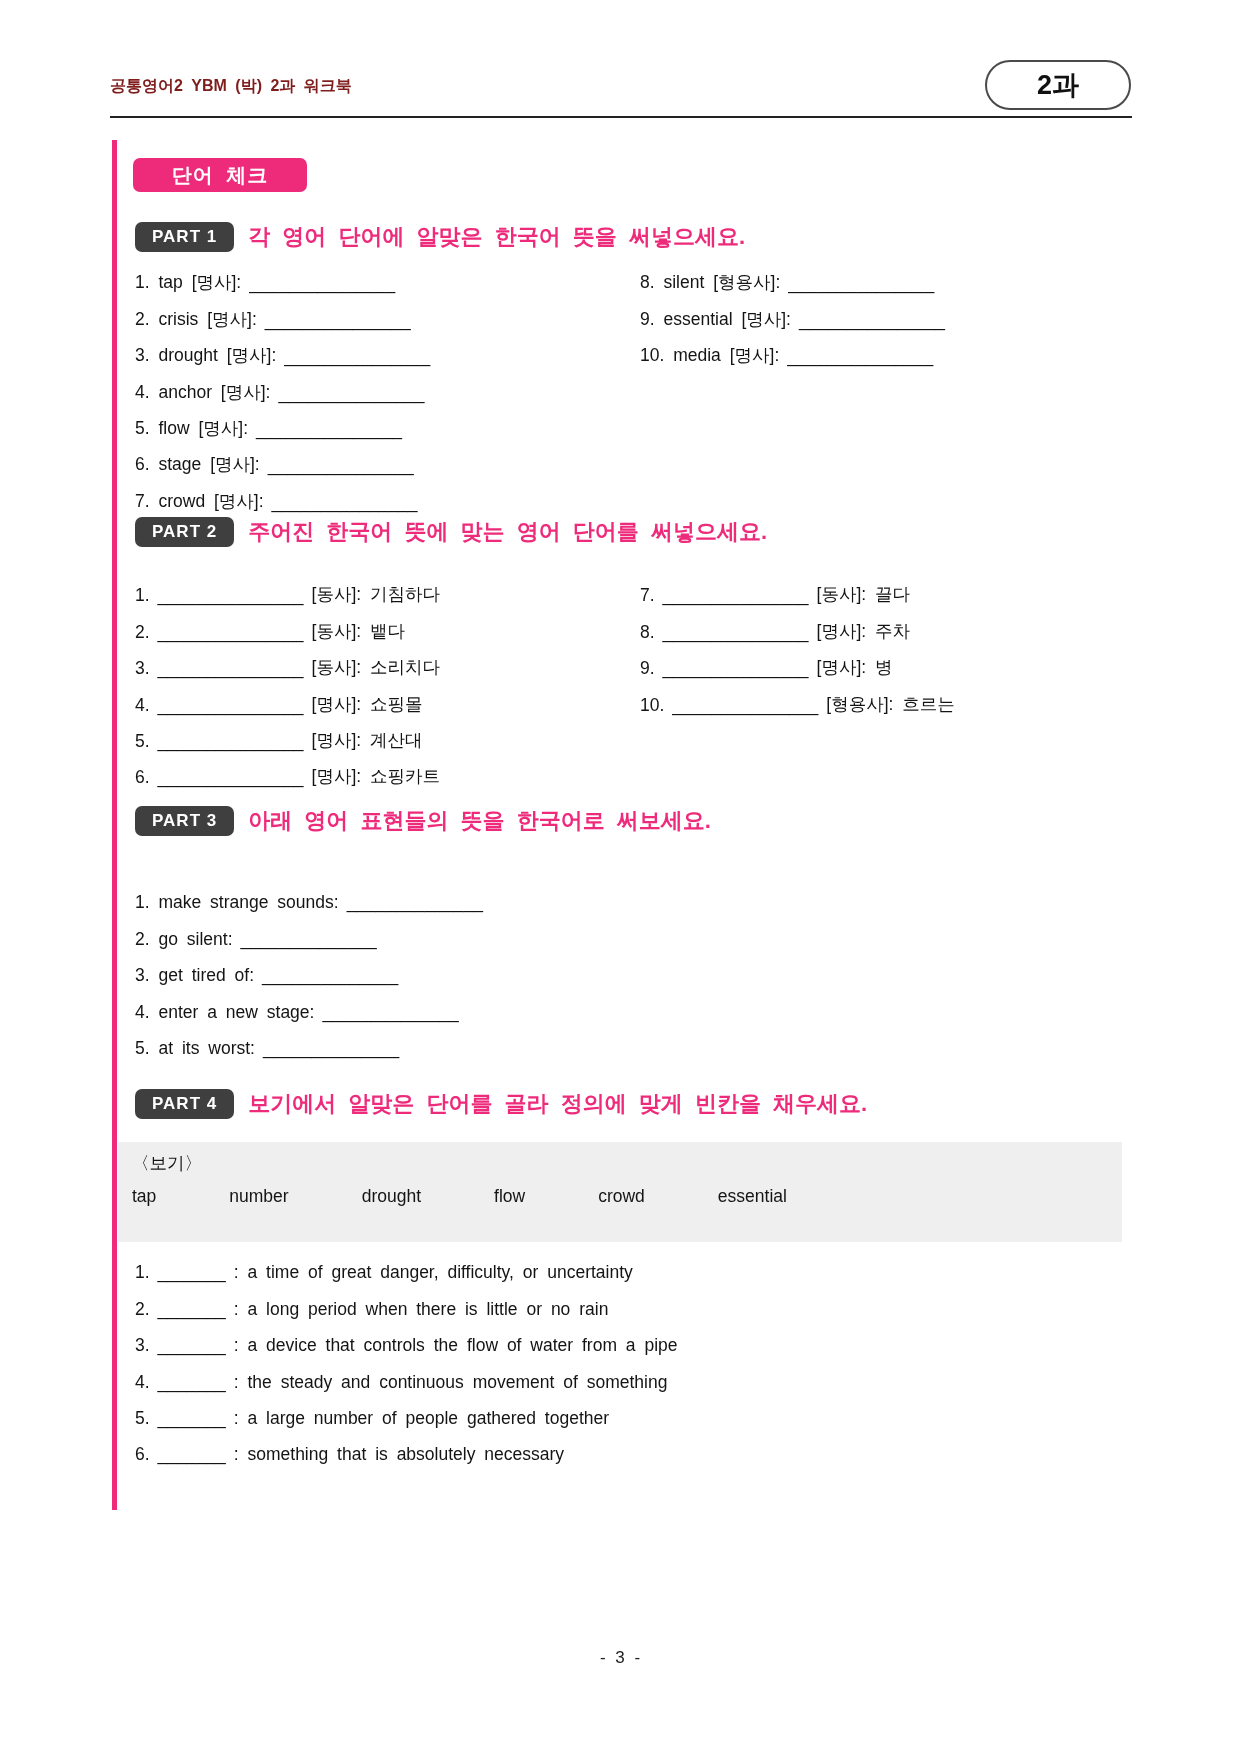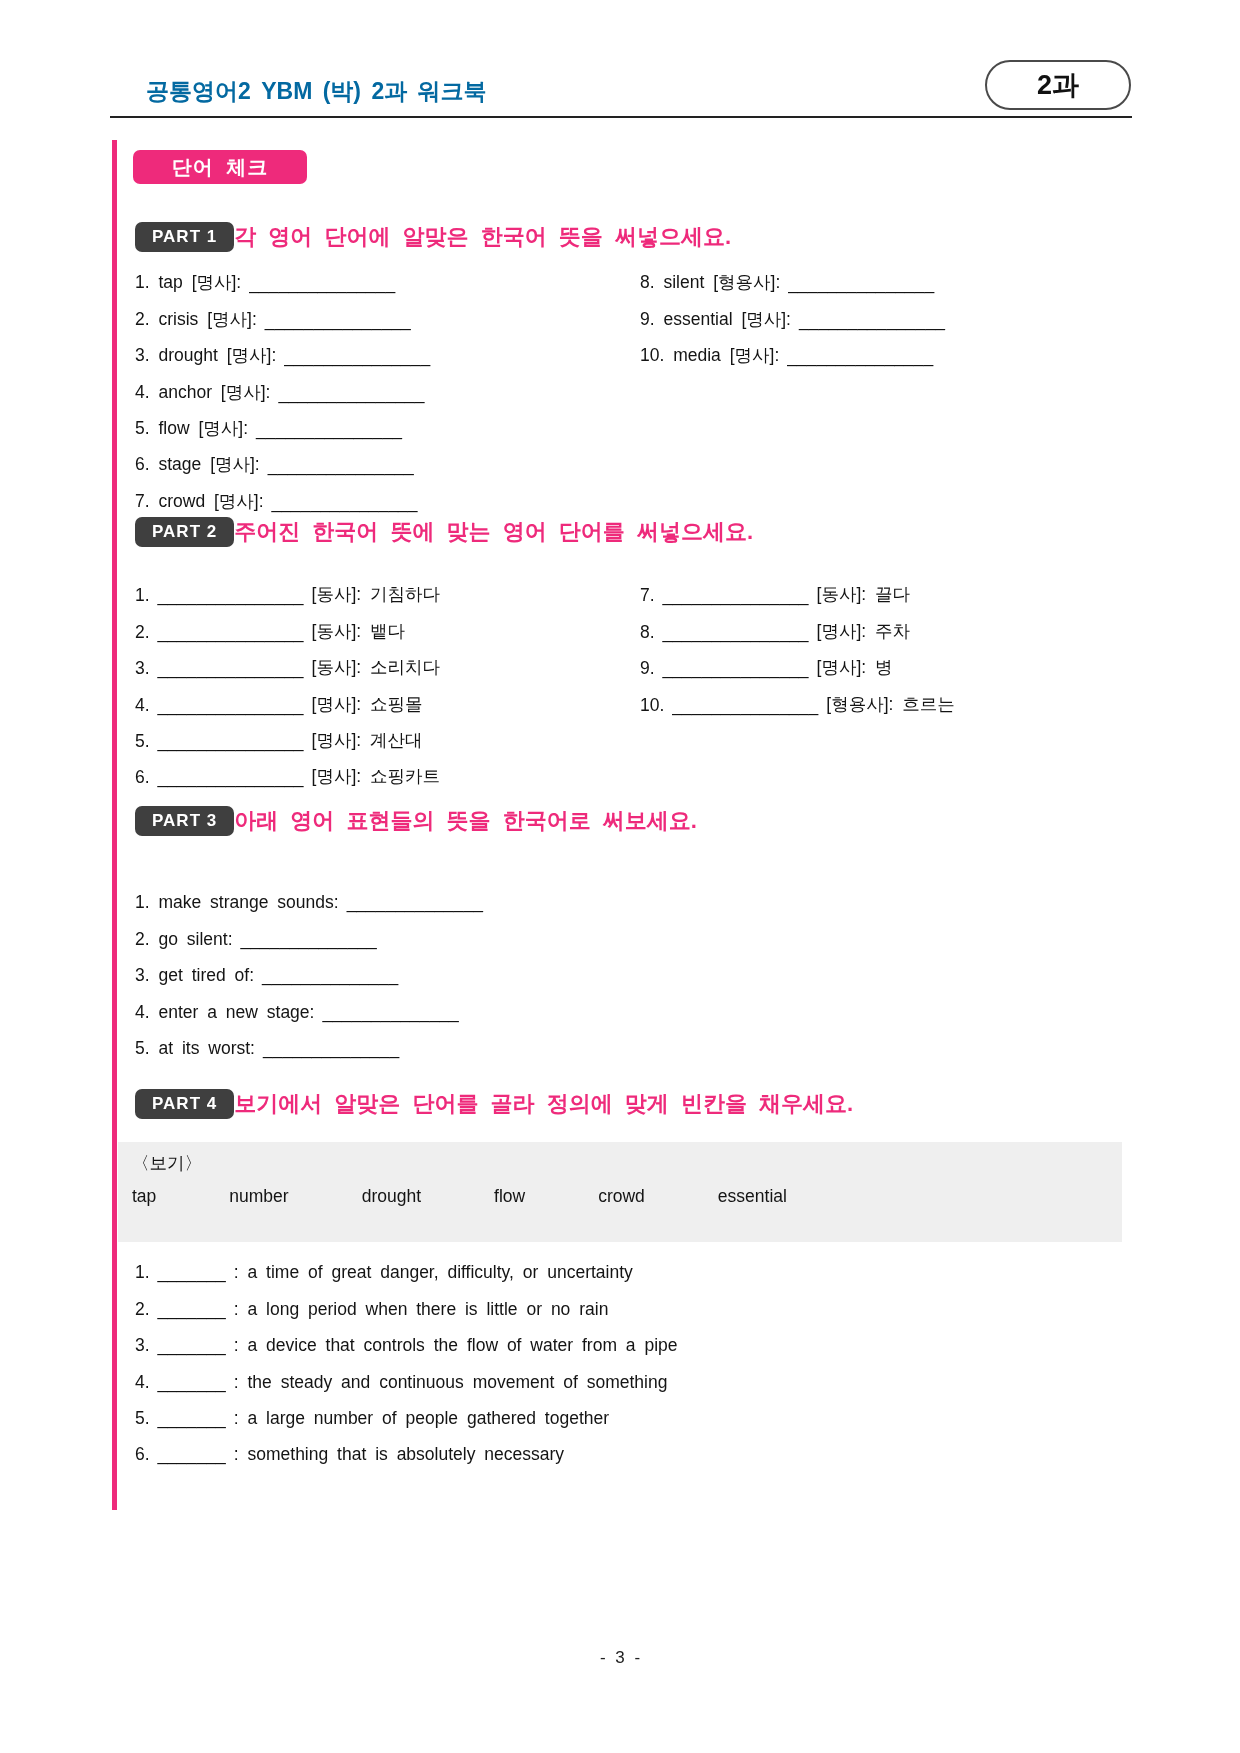--- a/index.html
+++ b/index.html
@@ -6,46 +6,46 @@
   html,body { background:#ffffff; }
   :root { --pink:#ee2a7b; --dark:#3f3f3f; --box-gray:#efefef; }
 
   .page {
     position:relative; width:1240px; height:1753px; background:#fff;
     font-family:"Liberation Sans", sans-serif; color:#111; overflow:hidden;
   }
 
   .doc-title {
     position:absolute; left:110px; top:76px;
-    font-size:23px; font-weight:bold; word-spacing:4px; color:#0369a1;margin-left:36px;
+    font-size:16px; font-weight:bold; word-spacing:4px; color:#7f1d1d;
   }
   .header-rule {
     position:absolute; left:110px; top:116px; width:1022px; height:2px;
     background:#222;
   }
   .chapter-pill {
     position:absolute; left:985px; top:44px; width:146px; height:50px;
     border:2px solid #4a4a4a; border-radius:26px;
     display:flex; align-items:center; justify-content:center;
     font-size:27px; font-weight:bold; color:#111; background:#fff;margin-top:16px;
   }
 
   .accent-bar {
     position:absolute; left:112px; top:140px; width:5px; height:1370px;
     background:var(--pink);
   }
 
   .badge-title {
-    position:absolute; left:133px; top:150px; width:174px; height:34px;
+    position:absolute; left:133px; top:158px; width:174px; height:34px;
     background:var(--pink); color:#fff; border-radius:7px;
     display:flex; align-items:center; justify-content:center;
     font-size:20px; font-weight:bold; word-spacing:6px; letter-spacing:1px;
   }
 
-  .part-row { position:absolute; left:135px; display:flex; align-items:center; gap:0; }
+  .part-row { position:absolute; left:135px; display:flex; align-items:center; gap:14px; }
   .part-badge {
     background:var(--dark); color:#fff; border-radius:7px;
     padding:5px 17px; font-size:17px; font-weight:bold; letter-spacing:1px;
     white-space:nowrap;
   }
   .part-instr {
     color:var(--pink); font-weight:bold; font-size:22px; word-spacing:6px;
     white-space:nowrap;
   }
 

